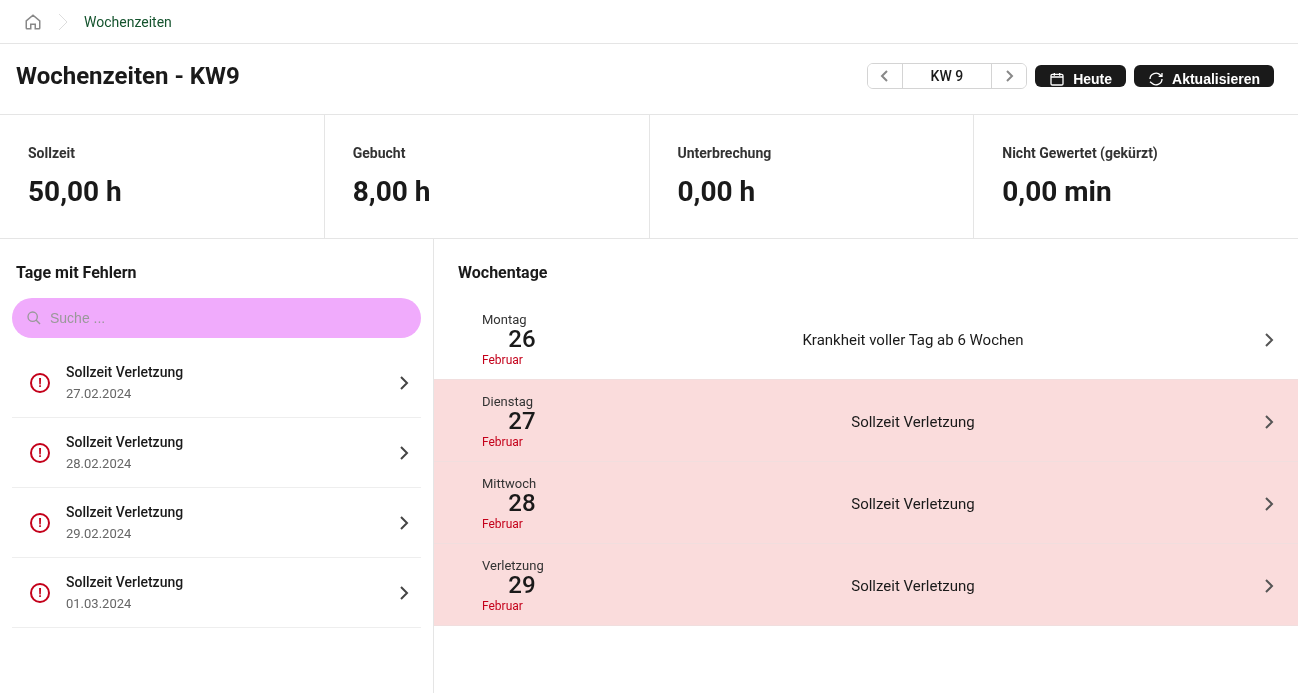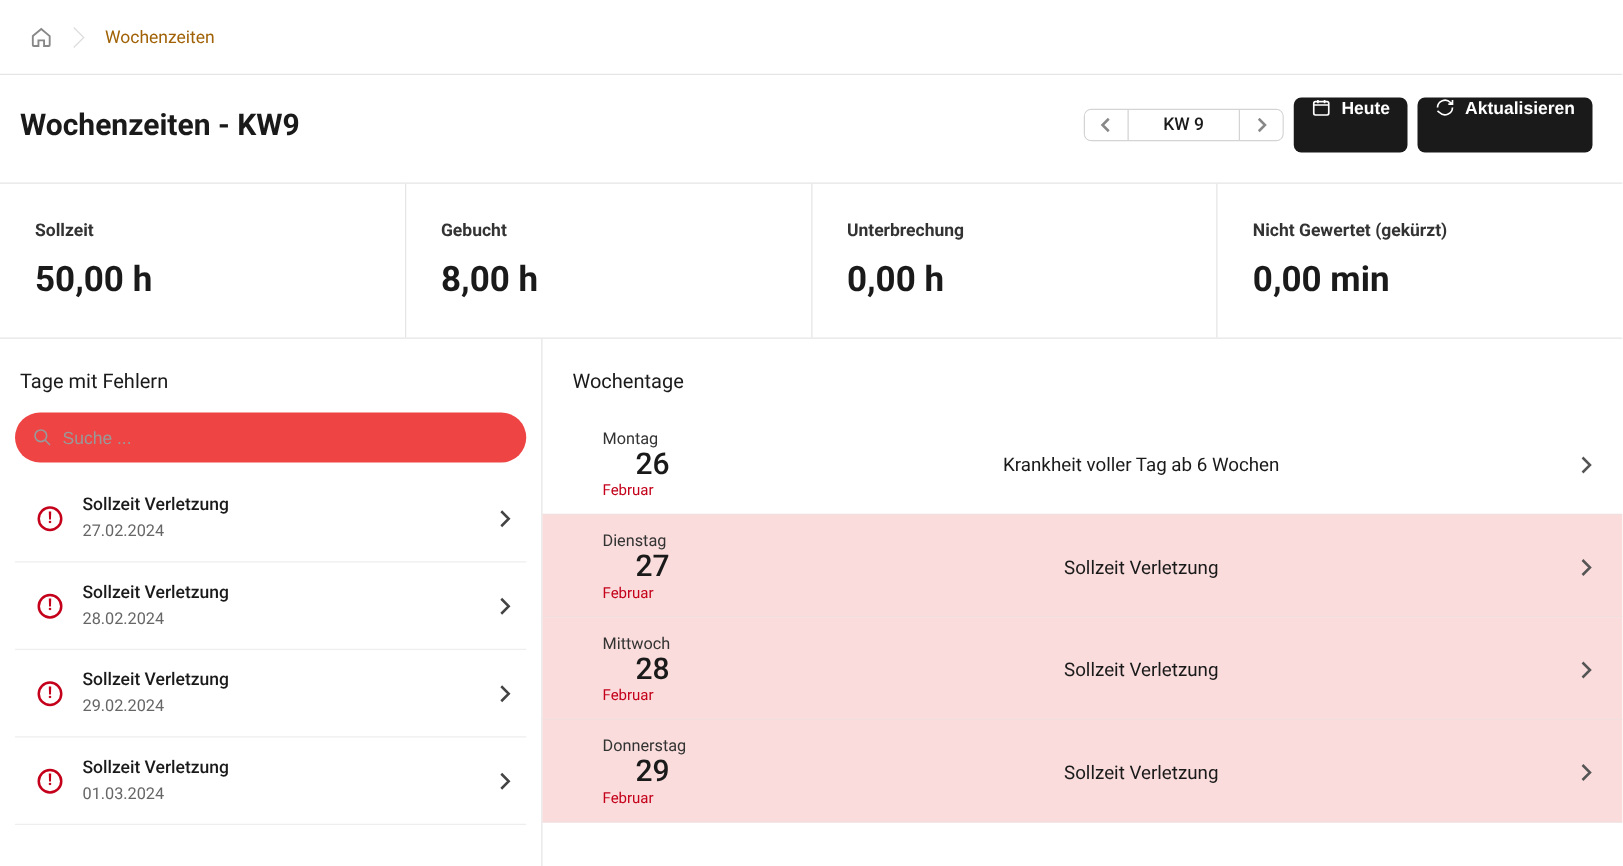--- a/index.html
+++ b/index.html
@@ -8,25 +8,25 @@
     font-size: 14px;
     color: #1a1a1a;
     background: #fff;
     width: 1298px;
   }
 
   
   .breadcrumb {
     display: flex;
     align-items: center;
-    height: 60px;
+    height: 44px;
     border-bottom: 1px solid #e5e5e5;
     padding: 0 24px;
     gap: 16px;
-    color: #a16207;
+    color: #14532d;
   }
   .breadcrumb .chevron { color: #ccc; }
 
   
   .header {
     display: flex;
     align-items: center;
     justify-content: space-between;
     padding: 18px 24px 24px 16px;
     border-bottom: 1px solid #e5e5e5;
@@ -55,23 +55,23 @@
     align-items: center;
     justify-content: center;
     padding: 0 28px;
     border-left: 1px solid #d4d4d4;
     border-right: 1px solid #d4d4d4;
     font-weight: 500;
   }
 
   .btn {
     display: inline-flex;
-    align-items: flex-start;
+    align-items: flex-end;
     gap: 8px;
-    height: 44px;
+    height: 22px;
     padding: 0 14px;
     border-radius: 6px;
     font-weight: 600;
     font-size: 14px;
     cursor: pointer;
     border: none;
   }
   .btn-dark { background: #1a1a1a; color: #fff; }
 
   
@@ -96,32 +96,32 @@
     width: 434px;
     border-right: 1px solid #e5e5e5;
     min-height: 460px;
   }
   .right-col {
     flex: 1;
   }
 
   .section-title {
     font-size: 16px;
-    font-weight: 400;
+    font-weight: 700;
     padding: 24px 16px 16px;
   }
   .right-col .section-title { padding-left: 24px; }
 
   
   .search-wrap { padding: 0 12px 10px; }
   .search {
     display: flex;
     align-items: center;
     gap: 8px;
-    background: #ef4444;
+    background: #f0abfc;
     border-radius: 999px;
     height: 40px;
     padding: 0 14px;
     color: #888;
     justify-content: flex-end;
   }
   .search input {
     border: none;
     background: transparent;
     outline: none;
@@ -356,21 +356,21 @@
     </div>
     <div class="msg">Sollzeit Verletzung</div>
     <span class="chev">
       <svg width="10" height="16" viewBox="0 0 10 16">
               <path d="M2 2 L8 8 L2 14" fill="none" stroke="currentColor" stroke-width="2"></path>
             </svg>
     </span>
         </div>
         <div class="day-row error">
     <div class="date-block">
-      <div class="weekday">Donnerstag</div>
+      <div class="weekday">Verletzung</div>
       <div class="daynum">29</div>
       <div class="month">Februar</div>
     </div>
     <div class="msg">Sollzeit Verletzung</div>
     <span class="chev">
       <svg width="10" height="16" viewBox="0 0 10 16">
               <path d="M2 2 L8 8 L2 14" fill="none" stroke="currentColor" stroke-width="2"></path>
             </svg>
     </span>
         </div>

